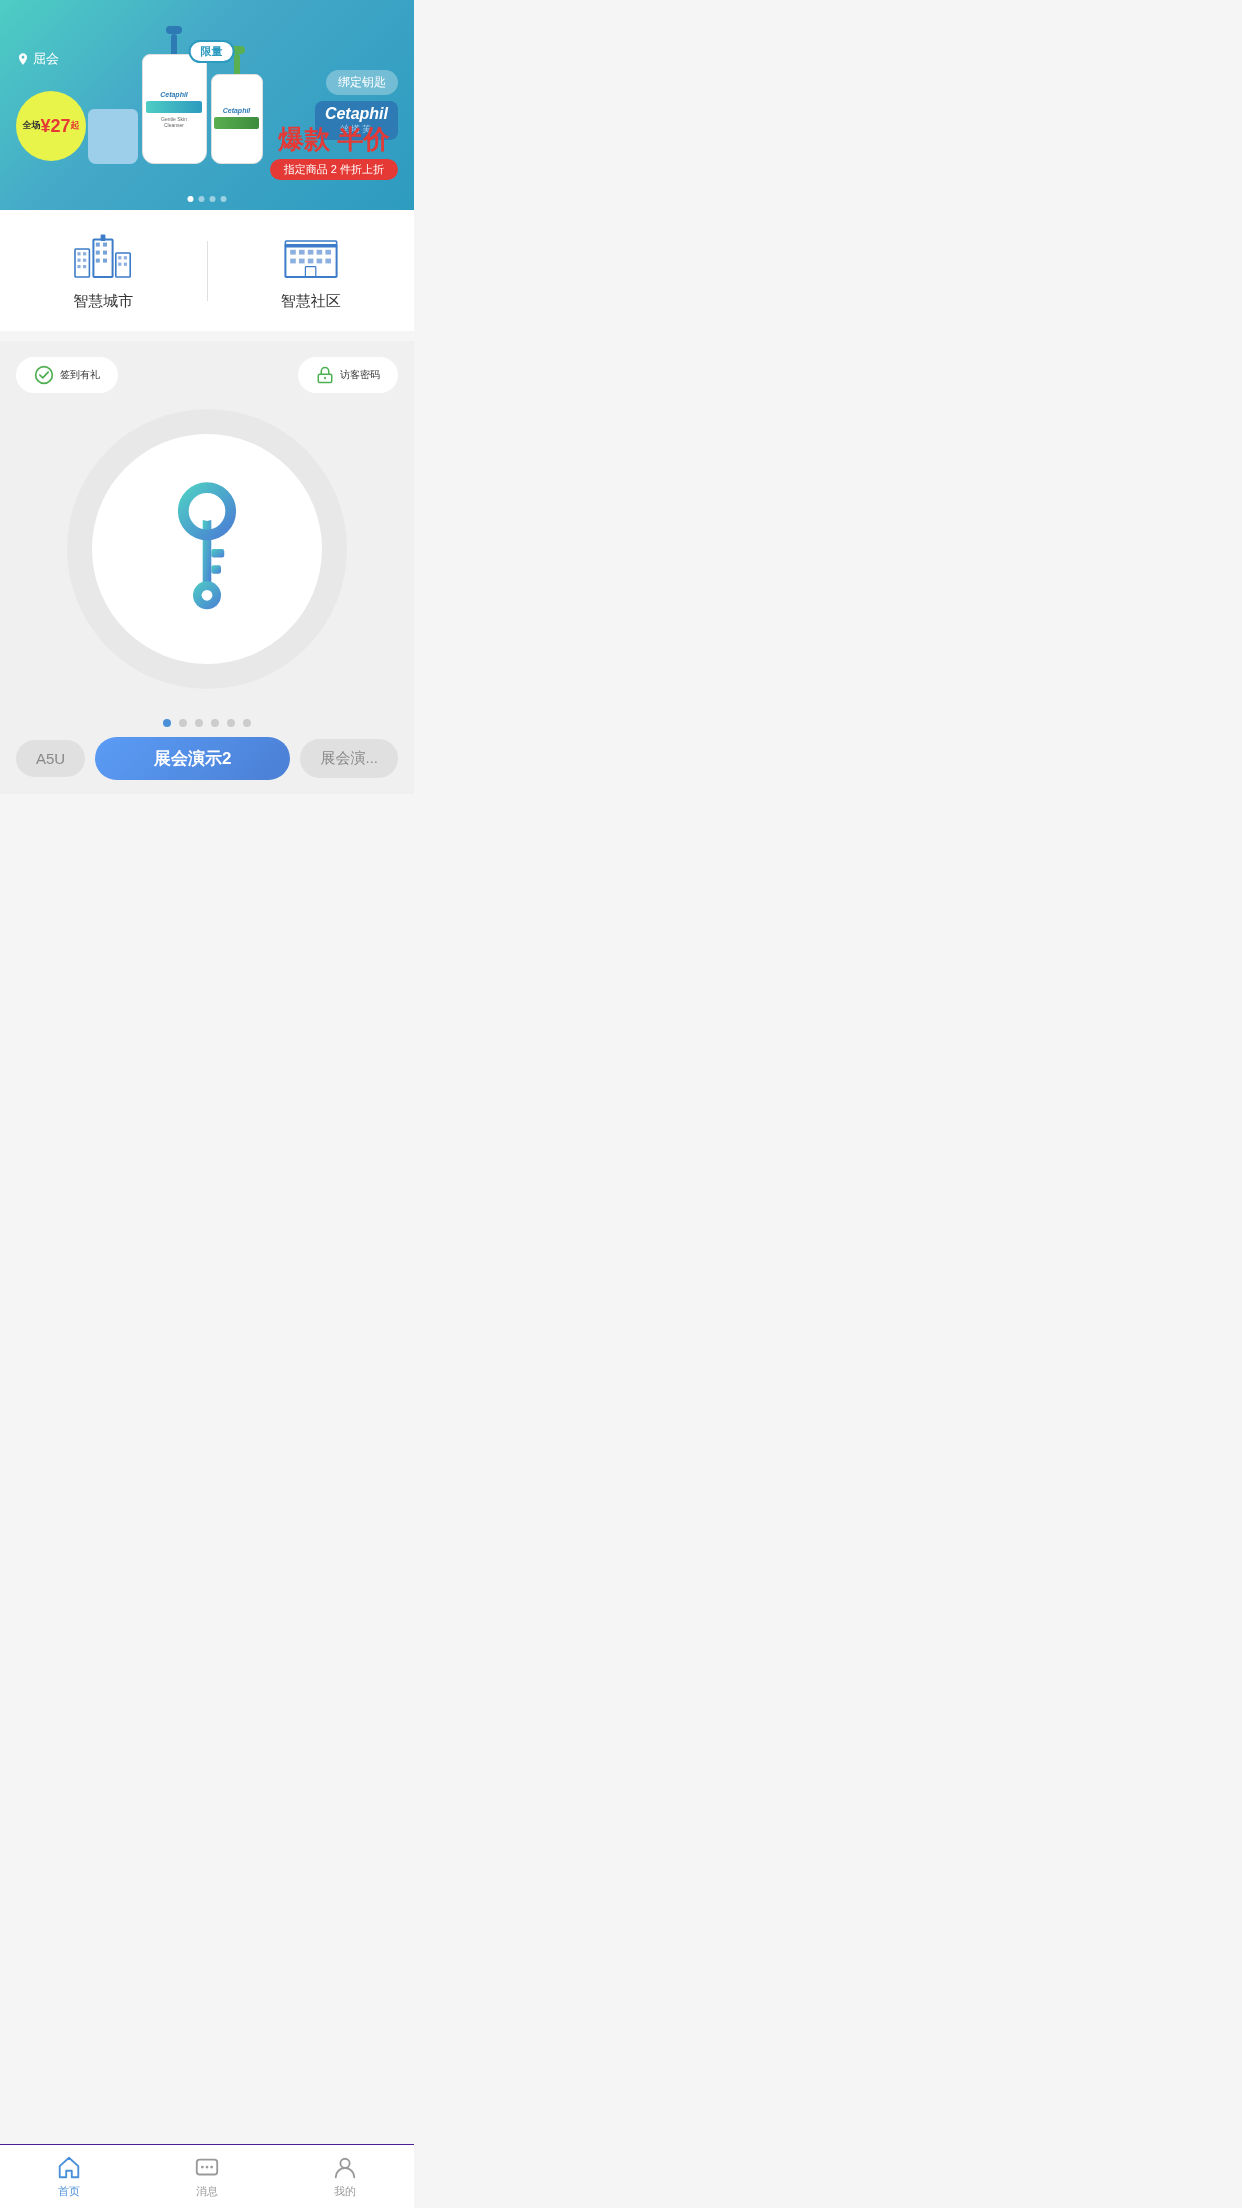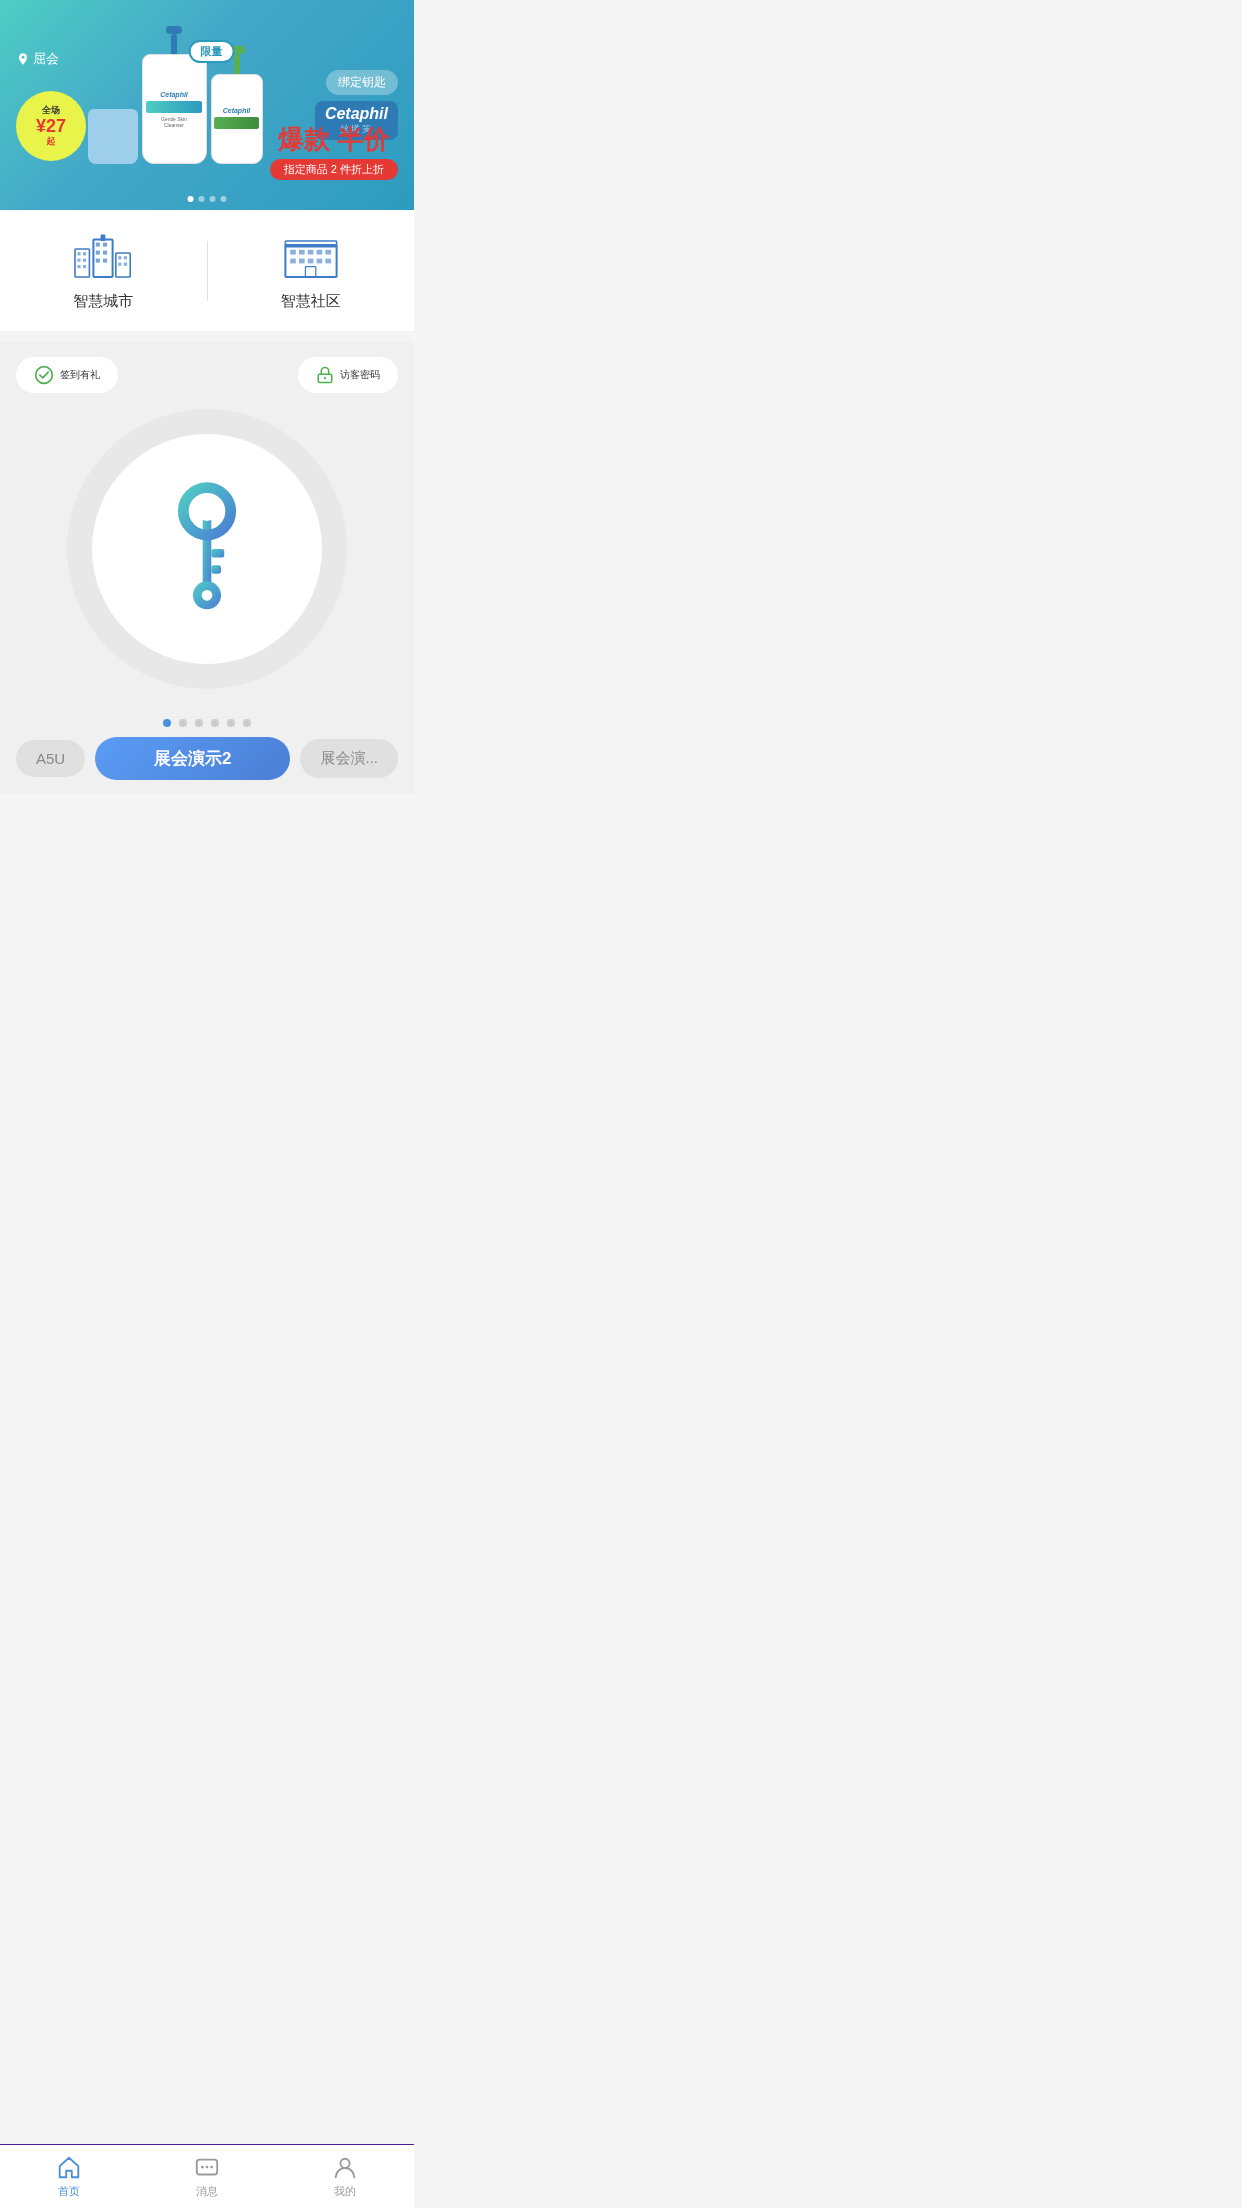--- a/index.html
+++ b/index.html
@@ -47,21 +47,20 @@
       height: 14px;
       margin-right: 3px;
     }
     .banner-price-badge {
       background: #e8f44a;
       color: #e53935;
       border-radius: 50%;
       width: 70px;
       height: 70px;
       display: flex;
-      flex-direction: column;
       align-items: center;
       justify-content: center;
       font-weight: bold;
       margin-top: 4px;
     }
     .price-quanc {
       font-size: 9px;
       color: #333;
     }
     .price-main {

